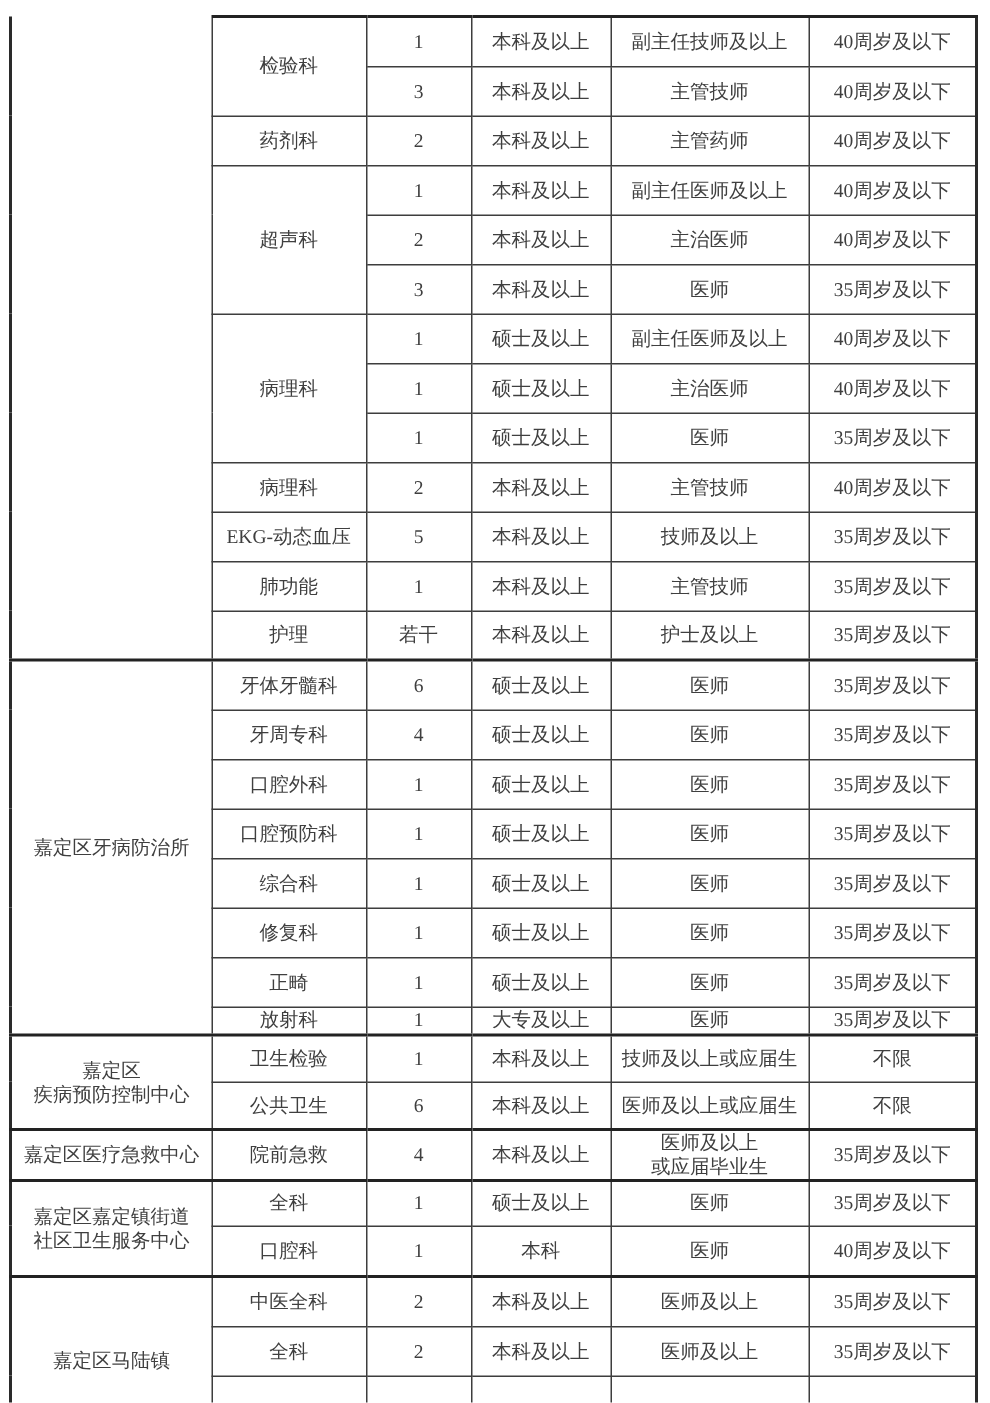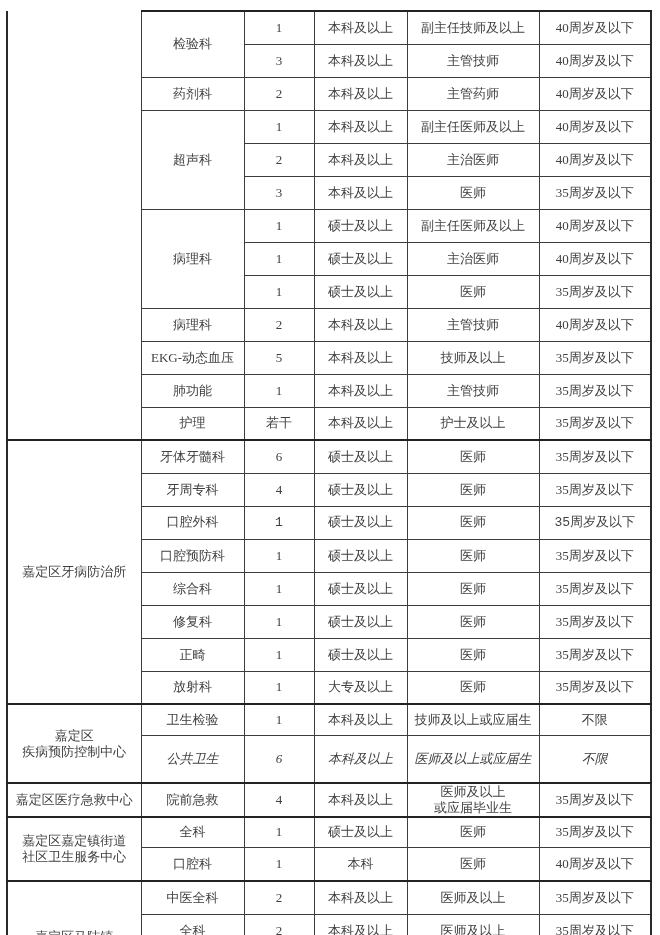--- a/index.html
+++ b/index.html
@@ -144,21 +144,21 @@
           <td class="sec-top">医师</td>
           <td class="sec-top">35周岁及以下</td>
         </tr>
         <tr style="height: 33px; margin-left: 12px;">
           <td>牙周专科</td>
           <td>4</td>
           <td>硕士及以上</td>
           <td>医师</td>
           <td>35周岁及以下</td>
         </tr>
-        <tr style="height: 33px; font-family: Liberation Mono, monospace;">
+        <tr style="height: 33px;">
           <td>口腔外科</td>
           <td>1</td>
           <td>硕士及以上</td>
           <td>医师</td>
           <td>35周岁及以下</td>
         </tr>
         <tr style="height: 33px; padding-left: 23px;">
           <td>口腔预防科</td>
           <td>1</td>
           <td>硕士及以上</td>
@@ -179,37 +179,37 @@
           <td>医师</td>
           <td>35周岁及以下</td>
         </tr>
         <tr style="height: 33px; margin-left: 17px;">
           <td>正畸</td>
           <td>1</td>
           <td>硕士及以上</td>
           <td>医师</td>
           <td>35周岁及以下</td>
         </tr>
-        <tr style="height: 33px;">
+        <tr style="height: 19px;">
           <td>放射科</td>
           <td>1</td>
           <td>大专及以上</td>
           <td>医师</td>
           <td>35周岁及以下</td>
         </tr>
         <tr style="height: 31px;">
           <td rowspan="2" class="sec-top">嘉定区
 疾病预防控制中心</td>
           <td class="sec-top">卫生检验</td>
           <td class="sec-top">1</td>
           <td class="sec-top">本科及以上</td>
           <td class="sec-top">技师及以上或应届生</td>
           <td class="sec-top">不限</td>
         </tr>
-        <tr style="height: 48px; font-style: italic;">
+        <tr style="height: 32px;">
           <td>公共卫生</td>
           <td>6</td>
           <td>本科及以上</td>
           <td>医师及以上或应届生</td>
           <td>不限</td>
         </tr>
         <tr style="height: 32px;">
           <td rowspan="1" class="sec-top">嘉定区医疗急救中心</td>
           <td class="sec-top">院前急救</td>
           <td class="sec-top">4</td>

